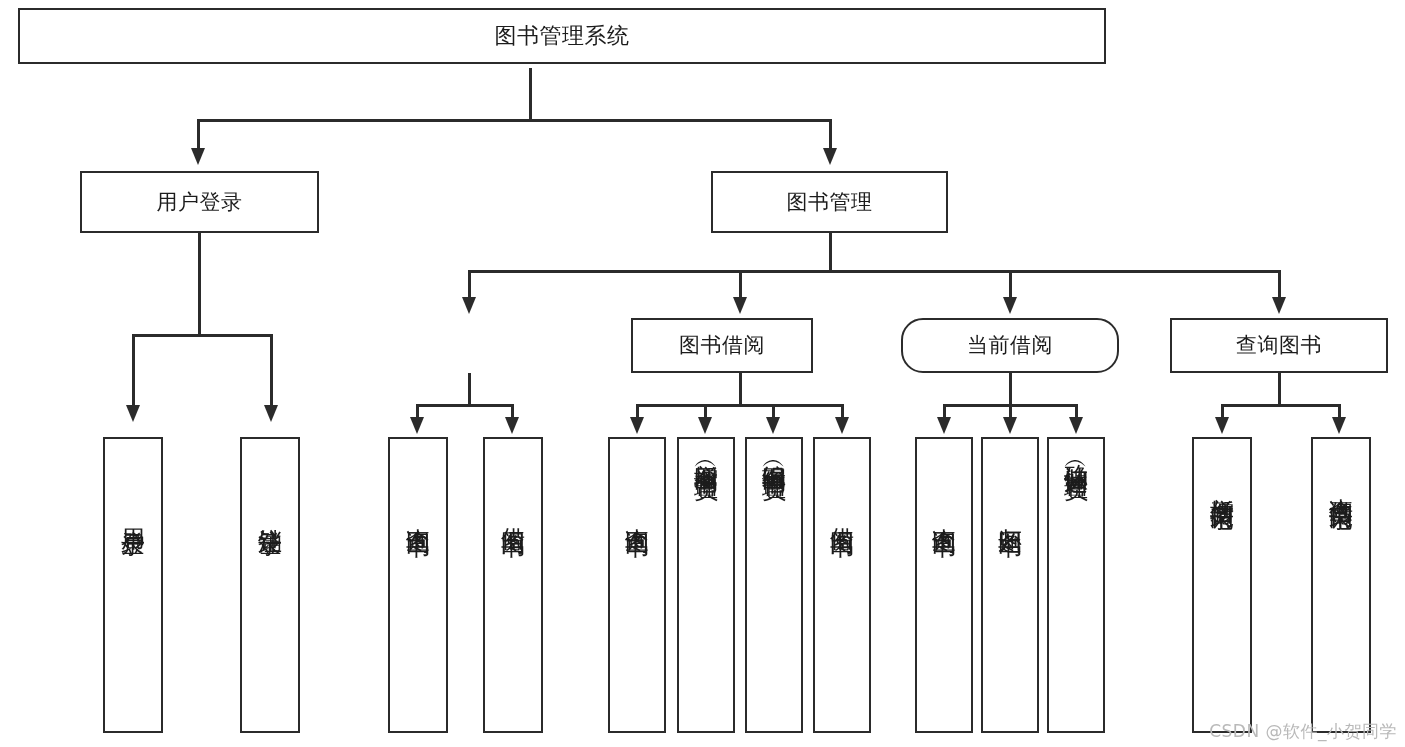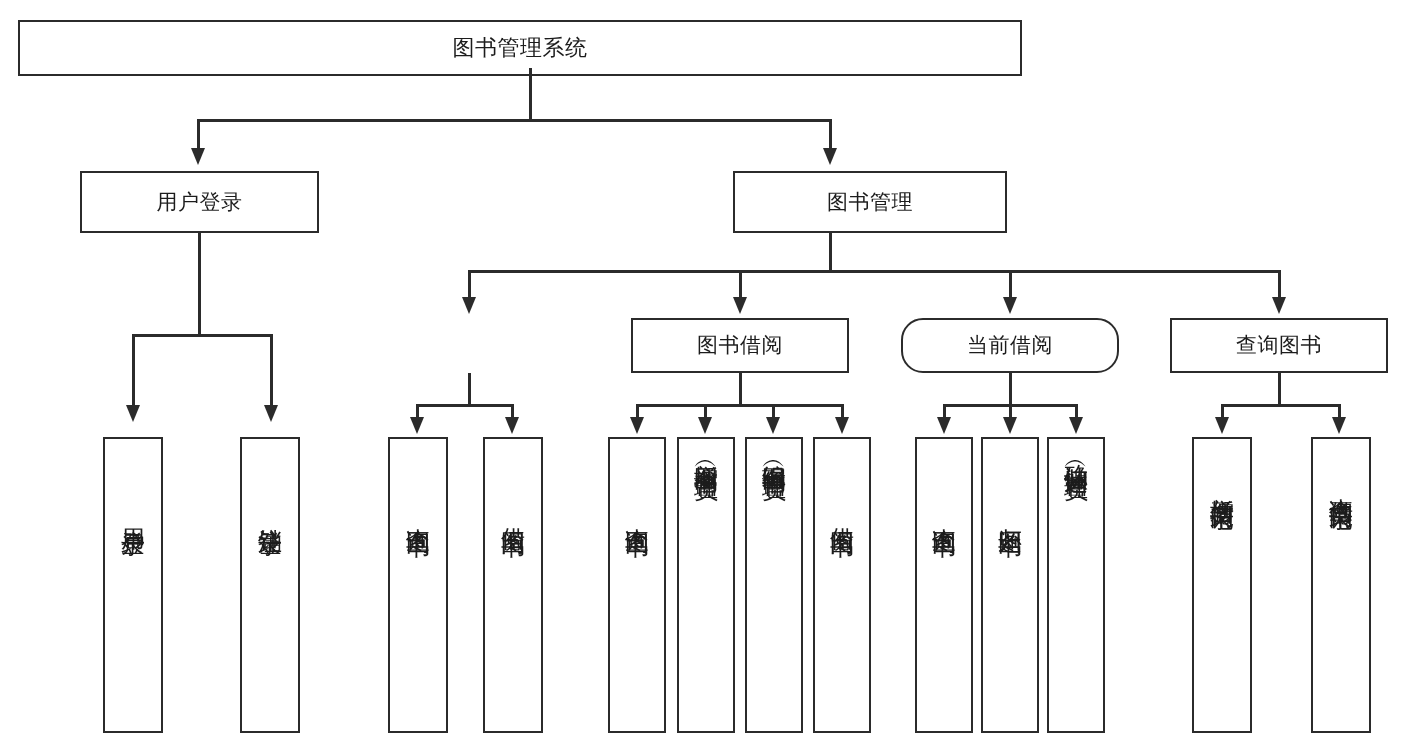--- a/index.html
+++ b/index.html
@@ -73,38 +73,38 @@
     letter-spacing:0.5px;
     white-space:nowrap;
     font-family:"DejaVu Sans","Liberation Sans",sans-serif;
   }
 </style>
 </head>
 <body>
 
 <div id="canvas">
 
-  <div class="node lvl0" style="left:18px;top:20px;width:1004px;height:56px;justify-content:center;">
+  <div class="node lvl0" style="left:18px;top:8px;width:1088px;height:56px;justify-content:center;">
     <span class="label">图书管理系统</span>
   </div>
 
   <div class="ln vln" style="left:529px;top:68px;width:2.5px;height:52px;"></div>
 
   <div class="ln hln" style="left:197px;top:119px;width:635px;height:2.5px;"></div>
 
   <div class="ln vln" style="left:197px;top:119px;width:2.5px;height:30px;"></div>
   <div class="arw" style="left:191px;top:148px;"></div>
   <div class="ln vln" style="left:829px;top:119px;width:2.5px;height:30px;"></div>
   <div class="arw" style="left:823px;top:148px;"></div>
 
   <div class="node lvl1" style="left:80px;top:171px;width:239px;height:62px;">
     <span class="label">用户登录</span>
   </div>
 
-  <div class="node lvl1" style="left:733px;top:171px;width:274px;height:62px;">
+  <div class="node lvl1" style="left:711px;top:171px;width:237px;height:62px;">
     <span class="label">图书管理</span>
   </div>
 
   <div class="ln vln" style="left:198px;top:233px;width:2.5px;height:102px;"></div>
   <div class="ln hln" style="left:132px;top:334px;width:140px;height:2.5px;"></div>
   <div class="ln vln" style="left:132px;top:334px;width:2.5px;height:72px;"></div>
   <div class="arw" style="left:126px;top:405px;"></div>
   <div class="ln vln" style="left:270px;top:334px;width:2.5px;height:72px;"></div>
   <div class="arw" style="left:264px;top:405px;"></div>
 
@@ -116,21 +116,21 @@
 
   <div class="ln vln" style="left:739px;top:270px;width:2.5px;height:28px;"></div>
   <div class="arw" style="left:733px;top:297px;"></div>
 
   <div class="ln vln" style="left:1009px;top:270px;width:2.5px;height:28px;"></div>
   <div class="arw" style="left:1003px;top:297px;"></div>
 
   <div class="ln vln" style="left:1278px;top:270px;width:2.5px;height:28px;"></div>
   <div class="arw" style="left:1272px;top:297px;"></div>
 
-  <div class="node lvl2" style="left:631px;top:318px;width:218px;height:55px;">
+  <div class="node lvl2" style="left:631px;top:318px;width:182px;height:55px;">
     <span class="label">图书借阅</span>
   </div>
   <div class="node lvl2" style="left:901px;top:318px;width:218px;height:55px;border-radius:22px;">
     <span class="label">当前借阅</span>
   </div>
   <div class="node lvl2" style="left:1170px;top:318px;width:218px;height:55px;">
     <span class="label">查询图书</span>
   </div>
 
   <div class="ln vln" style="left:468px;top:373px;width:2.5px;height:32px;"></div>
@@ -204,14 +204,15 @@
     <span class="label">确认归还（管理员）</span>
   </div>
 
   <div class="node leaf" style="left:1192px;top:437px;width:60px;height:296px;padding-top:40px;">
     <span class="label">新增借阅记录</span>
   </div>
   <div class="node leaf" style="left:1311px;top:437px;width:60px;height:296px;padding-top:40px;">
     <span class="label">查询借阅记录</span>
   </div>
 
+  <div id="watermark">CSDN @软件_小贺同学</div>
 
 </div>
 
 </body></html>

